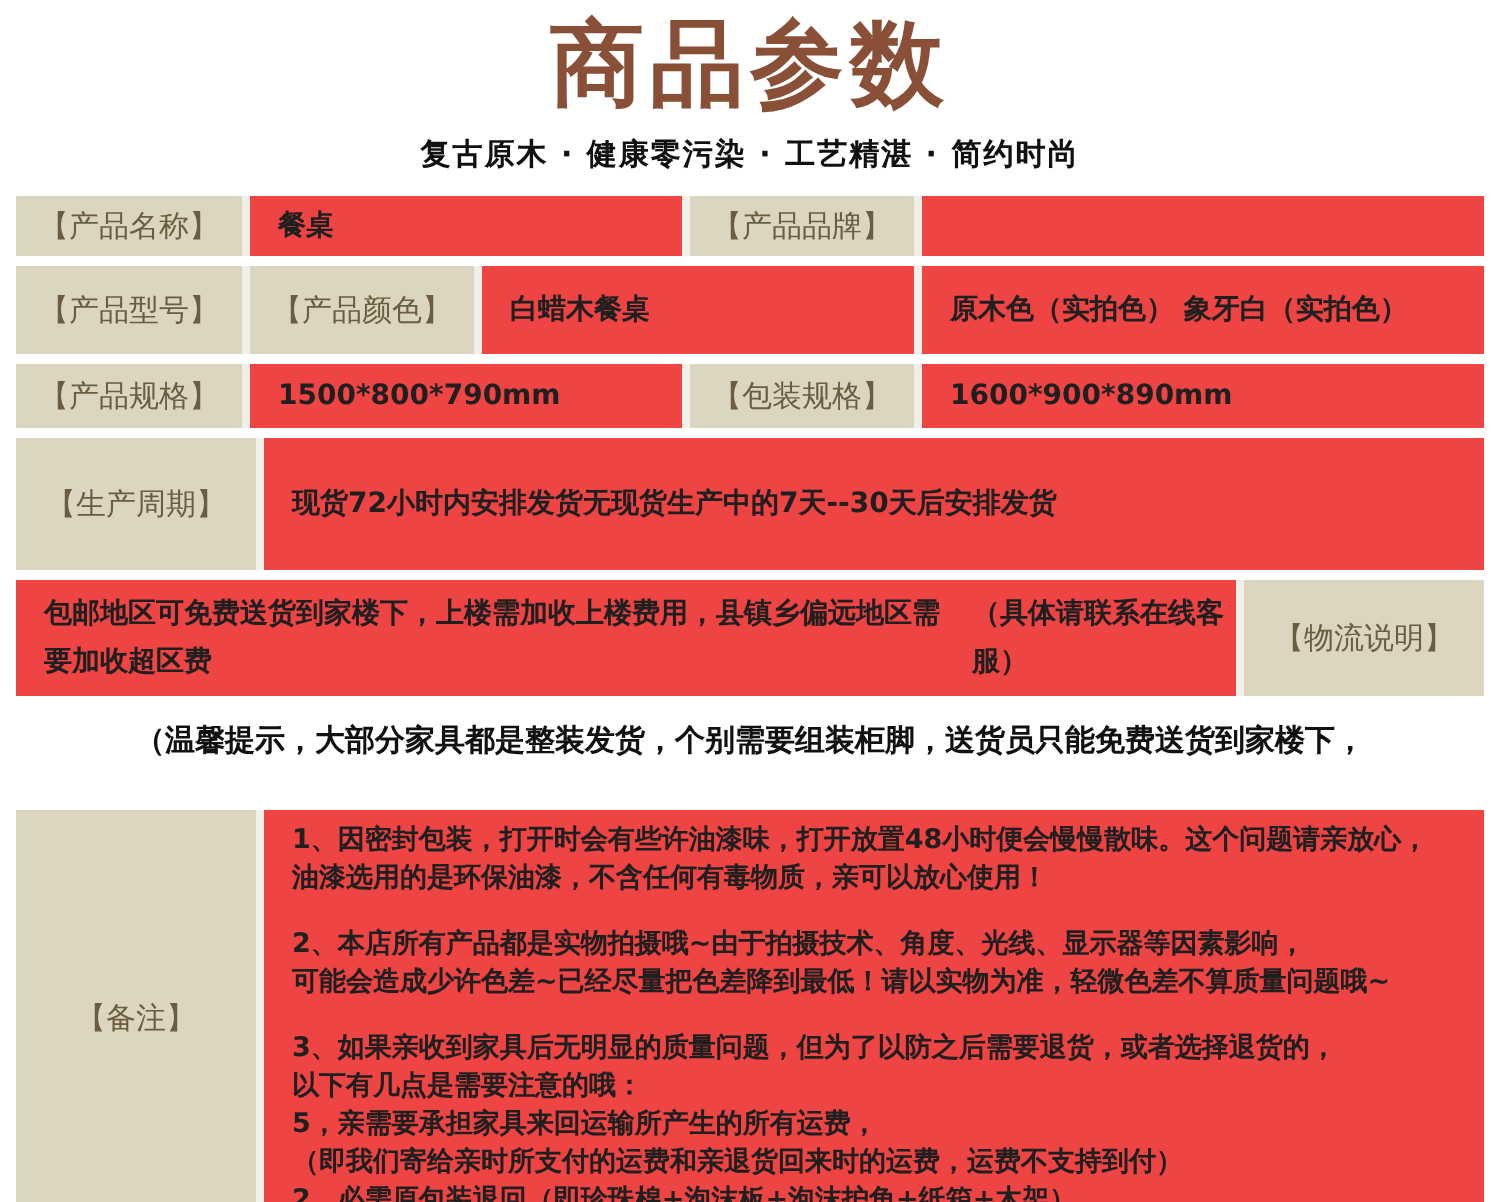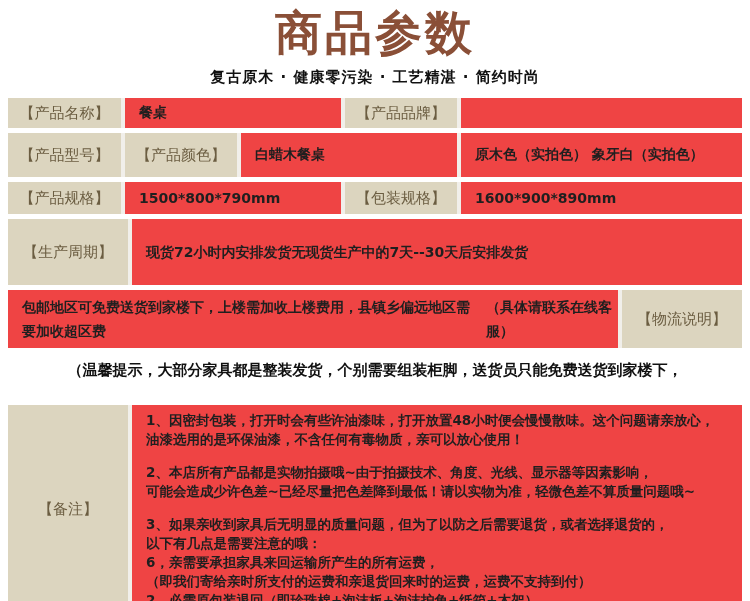--- a/index.html
+++ b/index.html
@@ -123,21 +123,21 @@
         <div class="rline">1、因密封包装，打开时会有些许油漆味，打开放置48小时便会慢慢散味。这个问题请亲放心，</div>
         <div class="rline">油漆选用的是环保油漆，不含任何有毒物质，亲可以放心使用！</div>
       </div>
       <div class="para">
         <div class="rline">2、本店所有产品都是实物拍摄哦~由于拍摄技术、角度、光线、显示器等因素影响，</div>
         <div class="rline">可能会造成少许色差~已经尽量把色差降到最低！请以实物为准，轻微色差不算质量问题哦~</div>
       </div>
       <div class="para">
         <div class="rline">3、如果亲收到家具后无明显的质量问题，但为了以防之后需要退货，或者选择退货的，</div>
         <div class="rline">以下有几点是需要注意的哦：</div>
-        <div class="rline">6，亲需要承担家具来回运输所产生的所有运费，</div>
+        <div class="rline">5，亲需要承担家具来回运输所产生的所有运费，</div>
         <div class="rline">（即我们寄给亲时所支付的运费和亲退货回来时的运费，运费不支持到付）</div>
         <div class="rline">2，必需原包装退回（即珍珠棉+泡沫板+泡沫护角+纸箱+木架）</div>
 
       </div>
     </div>
   </div>
 
 </div>
 
 </body></html>

